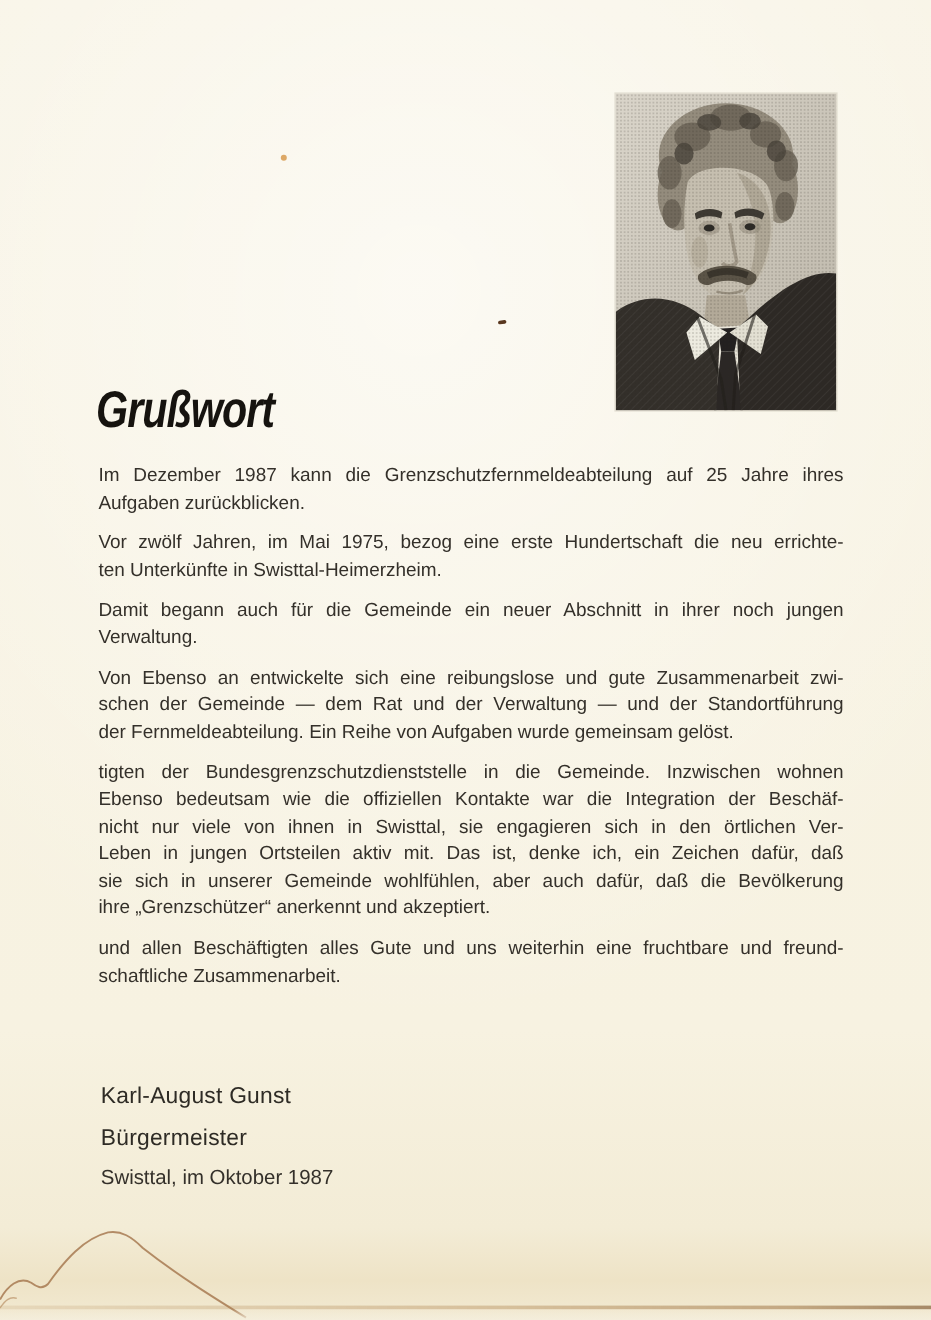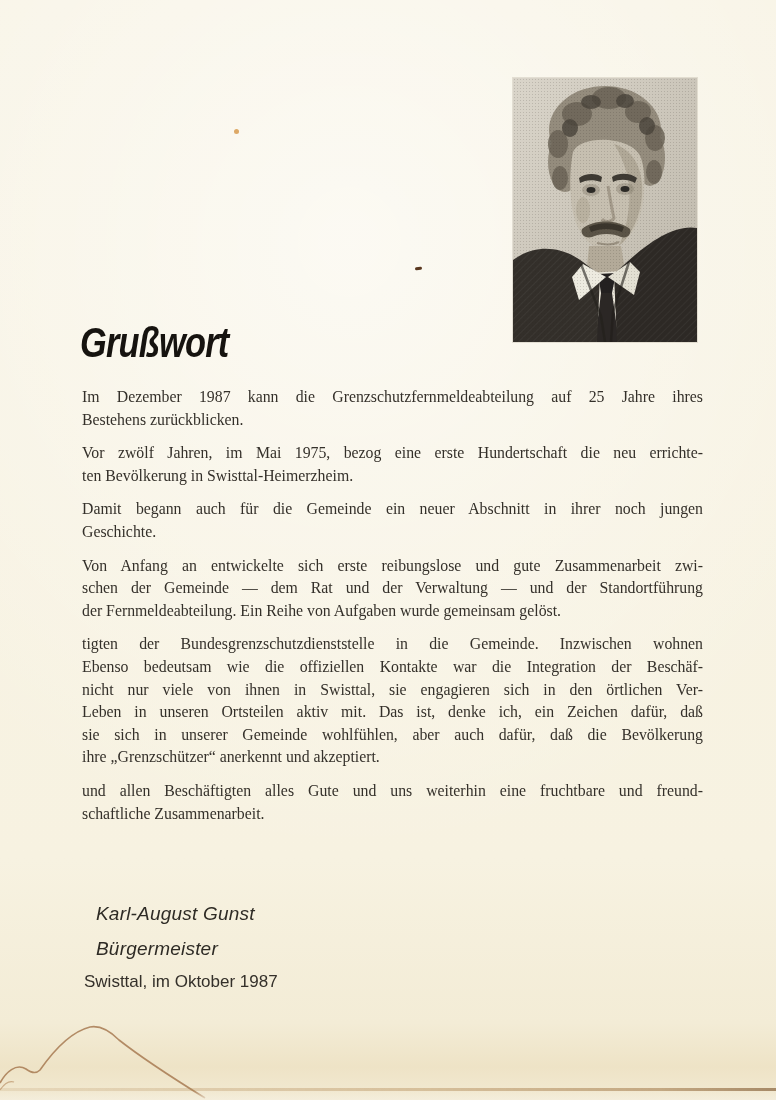--- a/index.html
+++ b/index.html
@@ -38,26 +38,26 @@
     transform:scaleX(.80);transform-origin:left center;
     white-space:nowrap;
   }
 
   
   .body-text{
     position:absolute;left:82px;top:386px;width:621px;
     font-size:15.8px;line-height:22.6px;color:#34302a;
   }
   .para{margin:0 0 11px 0;padding:0;}
-  .line{text-align:justify;text-align-last:justify;font-family:Liberation Serif, serif;}
+  .line{text-align:justify;text-align-last:justify;}
   .line.last{text-align-last:left;}
 
   
   .sig-name,.sig-title{
-    position:absolute;left:96px;font-size:19px;font-style:italic;
+    position:absolute;left:84px;font-size:19px;
     color:#2e2b25;letter-spacing:.2px;
   }
   .sig-name{top:903px;}
   .sig-title{top:938px;}
   .sig-date{
     position:absolute;left:84px;top:972px;font-size:17px;color:#34302a;
   }
 
   
   .crease{position:absolute;inset:0;pointer-events:none;}
@@ -158,40 +158,40 @@
       <path d="M116 184 L100 234 L98 264" stroke="#1f1c19" stroke-width="2.5" fill="none" opacity=".6"></path>
     </svg>
     <div class="halftone"></div>
   </div>
 
   <div class="heading">Grußwort</div>
 
   <div class="body-text">
     <div class="para">
       <div class="line">Im Dezember 1987 kann die Grenzschutzfernmeldeabteilung auf 25 Jahre ihres</div>
-      <div class="line last">Bestehens zurückblicken.</div>
+      <div class="line last">Aufgaben zurückblicken.</div>
     </div>
     <div class="para">
       <div class="line">Vor zwölf Jahren, im Mai 1975, bezog eine erste Hundertschaft die neu errichte-</div>
-      <div class="line last">ten Bevölkerung in Swisttal-Heimerzheim.</div>
+      <div class="line last">ten Unterkünfte in Swisttal-Heimerzheim.</div>
     </div>
     <div class="para">
       <div class="line">Damit begann auch für die Gemeinde ein neuer Abschnitt in ihrer noch jungen</div>
-      <div class="line last">Geschichte.</div>
-    </div>
-    <div class="para">
-      <div class="line">Von Anfang an entwickelte sich erste reibungslose und gute Zusammenarbeit zwi-</div>
+      <div class="line last">Verwaltung.</div>
+    </div>
+    <div class="para">
+      <div class="line">Von Ebenso an entwickelte sich eine reibungslose und gute Zusammenarbeit zwi-</div>
       <div class="line">schen der Gemeinde — dem Rat und der Verwaltung — und der Standortführung</div>
       <div class="line last">der Fernmeldeabteilung. Ein Reihe von Aufgaben wurde gemeinsam gelöst.</div>
     </div>
     <div class="para">
       <div class="line">tigten der Bundesgrenzschutzdienststelle in die Gemeinde. Inzwischen wohnen</div>
       <div class="line">Ebenso bedeutsam wie die offiziellen Kontakte war die Integration der Beschäf-</div>
       <div class="line">nicht nur viele von ihnen in Swisttal, sie engagieren sich in den örtlichen Ver-</div>
-      <div class="line">Leben in unseren Ortsteilen aktiv mit. Das ist, denke ich, ein Zeichen dafür, daß</div>
+      <div class="line">Leben in jungen Ortsteilen aktiv mit. Das ist, denke ich, ein Zeichen dafür, daß</div>
       <div class="line">sie sich in unserer Gemeinde wohlfühlen, aber auch dafür, daß die Bevölkerung</div>
       <div class="line last">ihre „Grenzschützer“ anerkennt und akzeptiert.</div>
     </div>
     <div class="para">
       <div class="line">und allen Beschäftigten alles Gute und uns weiterhin eine fruchtbare und freund-</div>
       <div class="line last">schaftliche Zusammenarbeit.</div>
     </div>
   </div>
 
   <div class="sig-name">Karl-August Gunst</div>

